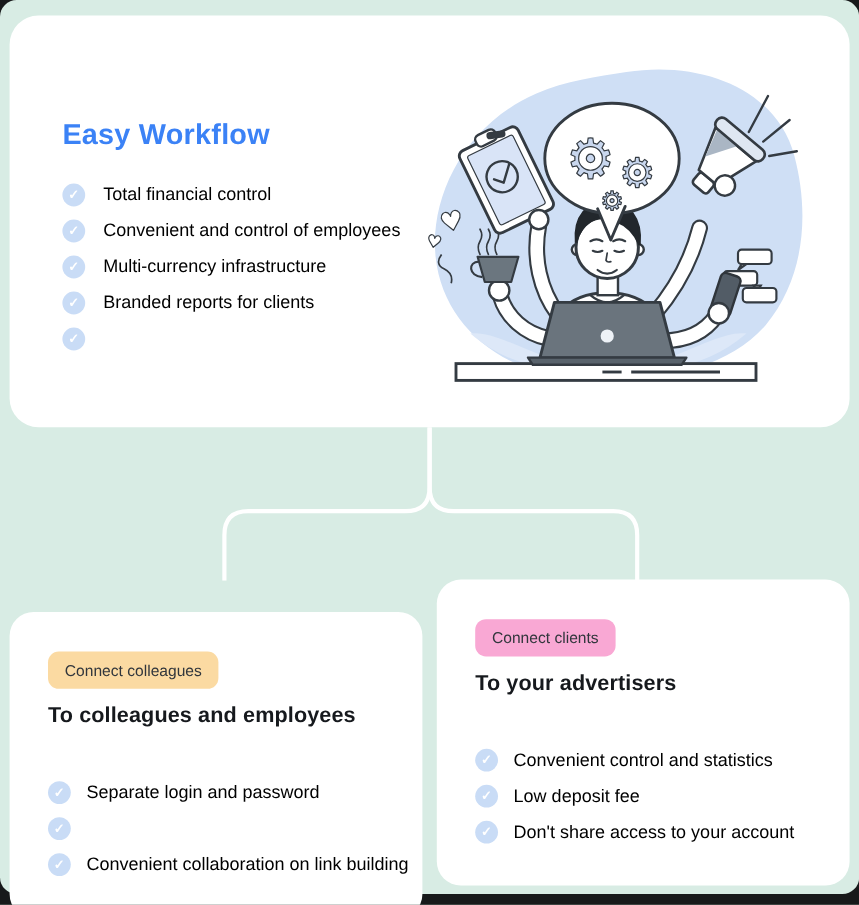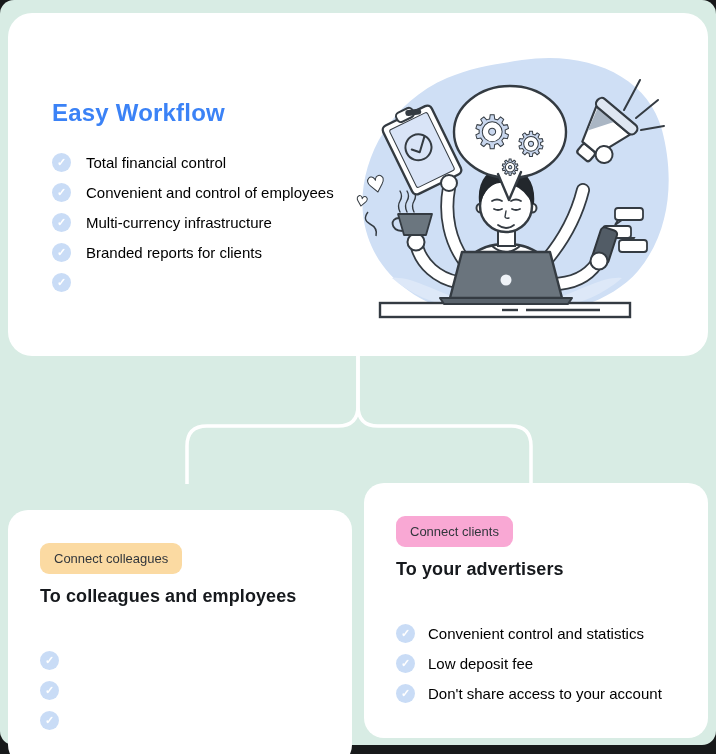--- a/index.html
+++ b/index.html
@@ -180,26 +180,28 @@
   <path d="M358,0 L358,50 Q358,70 338,70 L207,70 Q187,70 187,90 L187,128" fill="none" stroke="#ffffff" stroke-width="3.5"></path>
   <path d="M358,0 L358,50 Q358,70 378,70 L511,70 Q531,70 531,90 L531,128" fill="none" stroke="#ffffff" stroke-width="3.5"></path>
 </svg>
 
 <section class="card card-bl">
   <span class="badge badge-peach">Connect colleagues</span>
   <h2 class="card-title">To colleagues and employees</h2>
   <ul class="checklist">
     <li>
       <span class="check">✓</span>
-    </li>
-    <li>
-      <span class="check">✓</span>
-    </li>
-    <li>
-      <span class="check">✓</span>
+      <span class="item-label">Separate login and password</span>
+    </li>
+    <li>
+      <span class="check">✓</span>
+    </li>
+    <li>
+      <span class="check">✓</span>
+      <span class="item-label">Convenient collaboration on link building</span>
     </li>
   </ul>
 </section>
 
 <section class="card card-br">
   <span class="badge badge-green">Connect clients</span>
   <h2 class="card-title">To your advertisers</h2>
   <ul class="checklist">
     <li>
       <span class="check">✓</span>

